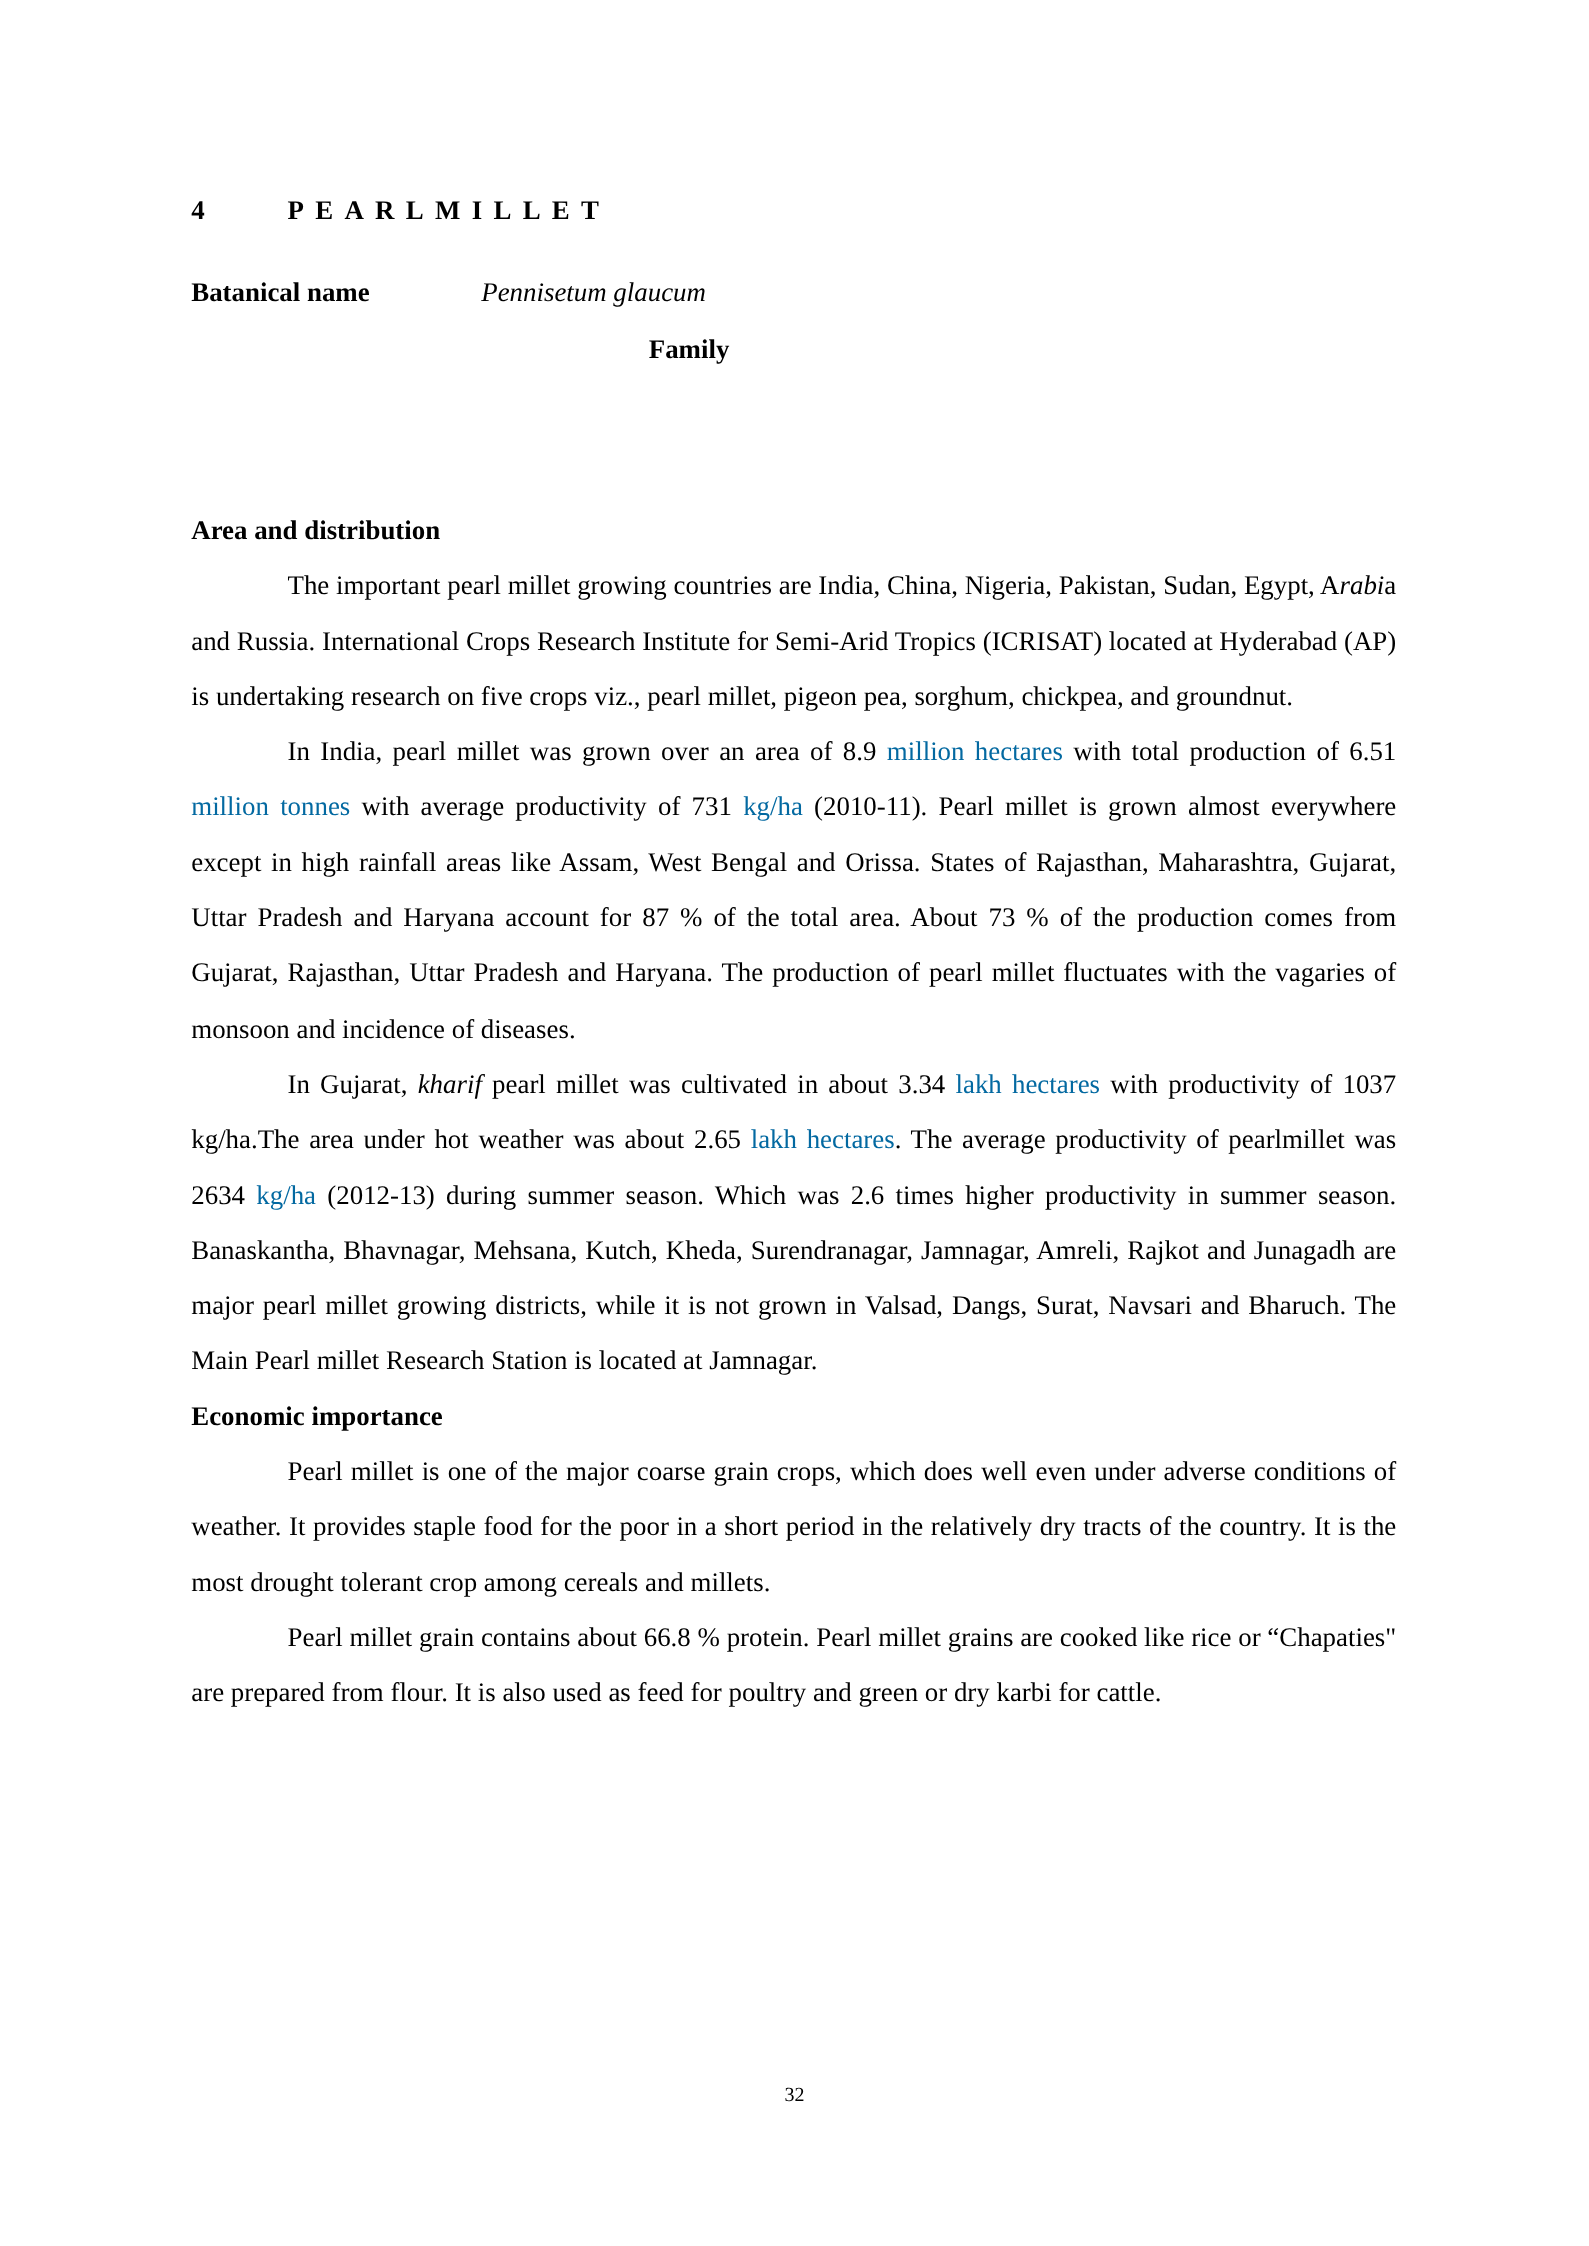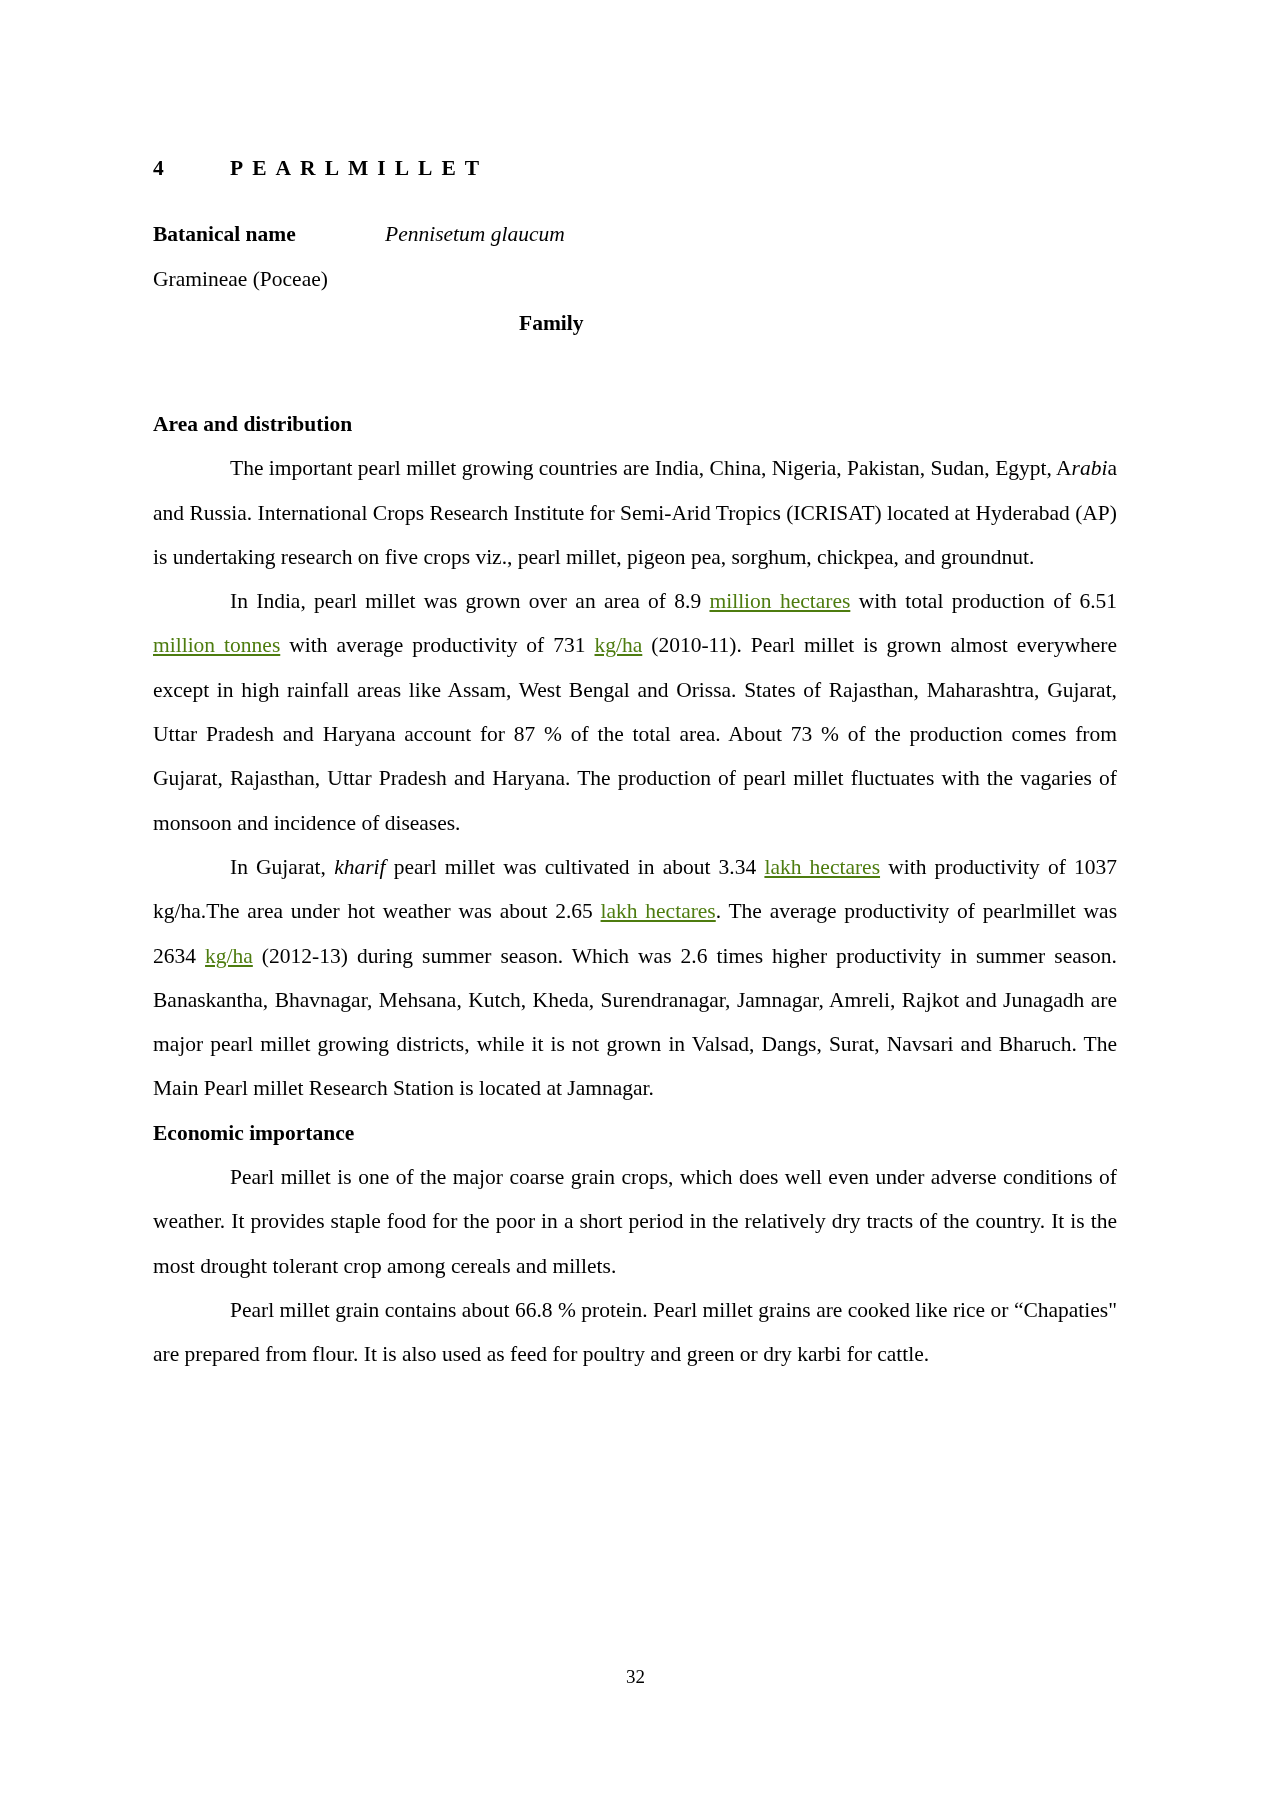--- a/index.html
+++ b/index.html
@@ -24,44 +24,43 @@
   .info-row { display: flex; line-height: 44.5px; justify-content: center; }
   .info-label { width: 232px; flex: 0 0 232px; font-weight: bold; }
   .info-value { flex: 1; text-align: justify; }
   .italic { font-style: italic; }
 
   .section { position: absolute; left: 0; width: 964px; }
   .section-heading { font-weight: bold; line-height: 44.3px; }
   .para {
     margin: 0; text-indent: 77px; text-align: justify; line-height: 44.3px;
   }
-  .muted { color: #4d7c0f; text-decoration: underline; }
+  .muted { color: #0369a1; }
 
   .page-number {
     position: absolute; top: 1662px; left: 0; width: 1271px; text-align: center;
-    font-size: 19px; line-height: 30px;
+    font-size: 16px; line-height: 30px;
   }
 </style>
 </head>
 <body>
 
 <div class="page">
   <div class="content">
 
     <div class="chapter-heading">
       <span class="chapter-number">4</span><span class="chapter-title">PEARLMILLET</span>
     </div>
 
     <div class="info-table">
       <div class="info-row">
         <div class="info-label">Batanical name</div>
         <div class="info-value italic">Pennisetum glaucum</div>
       </div>
       <div class="info-row">
-        <div class="info-value">Gramineae (Poceae)</div>
       </div>
       <div class="info-row">
         <div class="info-label">Family</div>
       </div>
     </div>
 
     <div class="section" style="top: 402px;">
       <div class="section-heading">Area and distribution</div>
       <p class="para"><span>The important pearl millet growing countries are India, China, Nigeria, Pakistan, Sudan, Egypt, A</span><span class="italic">rabi</span><span>a and Russia. International Crops Research Institute for Semi-Arid Tropics (ICRISAT) located at Hyderabad (AP) is undertaking research on five crops viz., pearl millet, pigeon pea, sorghum, chickpea, and groundnut.</span></p>
       <p class="para"><span>In India, pearl millet was grown over an area of 8.9 </span><span class="muted">million hectares</span><span> with total production of 6.51 </span><span class="muted">million tonnes</span><span> with average productivity of 731 </span><span class="muted">kg/ha</span><span> (2010-11). Pearl millet is grown almost everywhere except in high rainfall areas like Assam, West Bengal and Orissa. States of Rajasthan, Maharashtra, Gujarat, Uttar Pradesh and Haryana account for 87 % of the total area.  About 73 % of the production comes from Gujarat, Rajasthan, Uttar Pradesh and Haryana. The production of pearl millet fluctuates with the vagaries of monsoon and incidence of diseases.</span></p>

